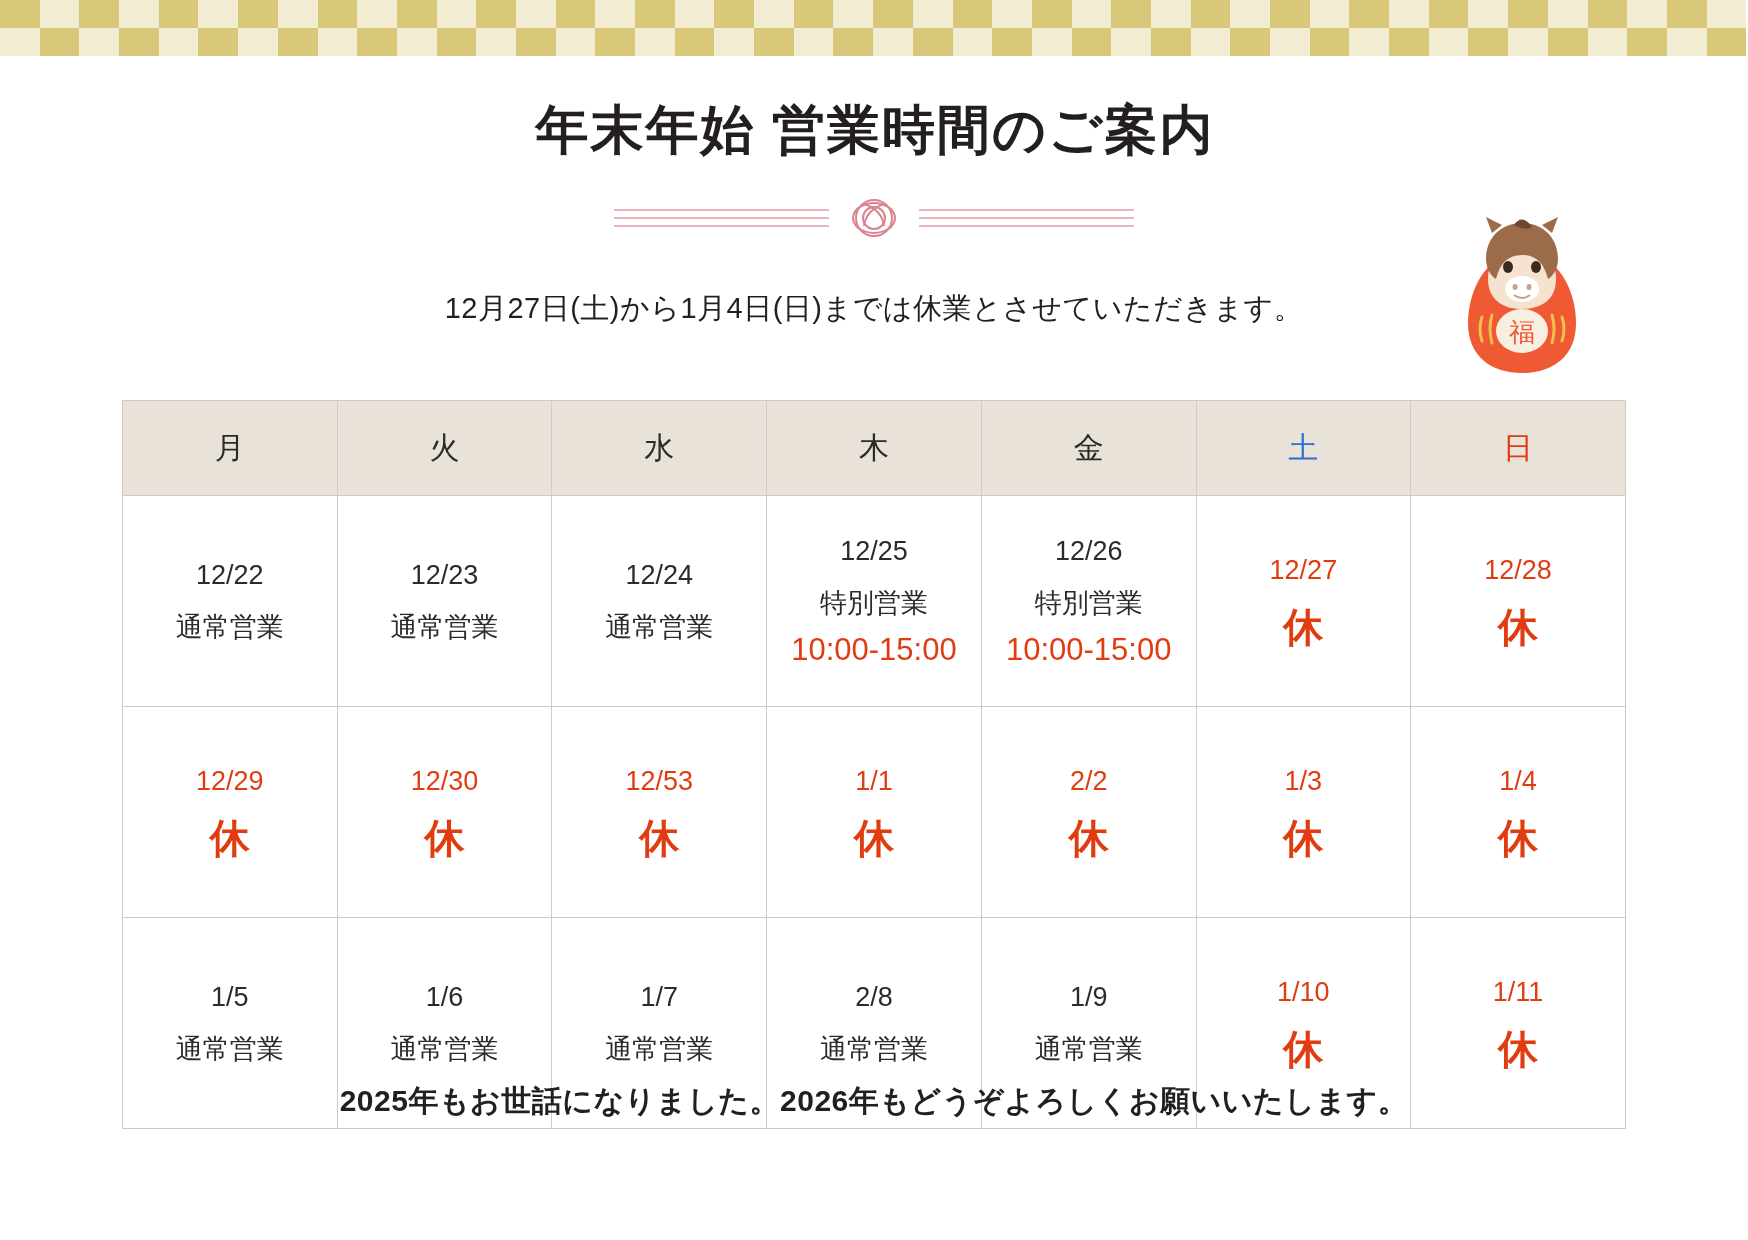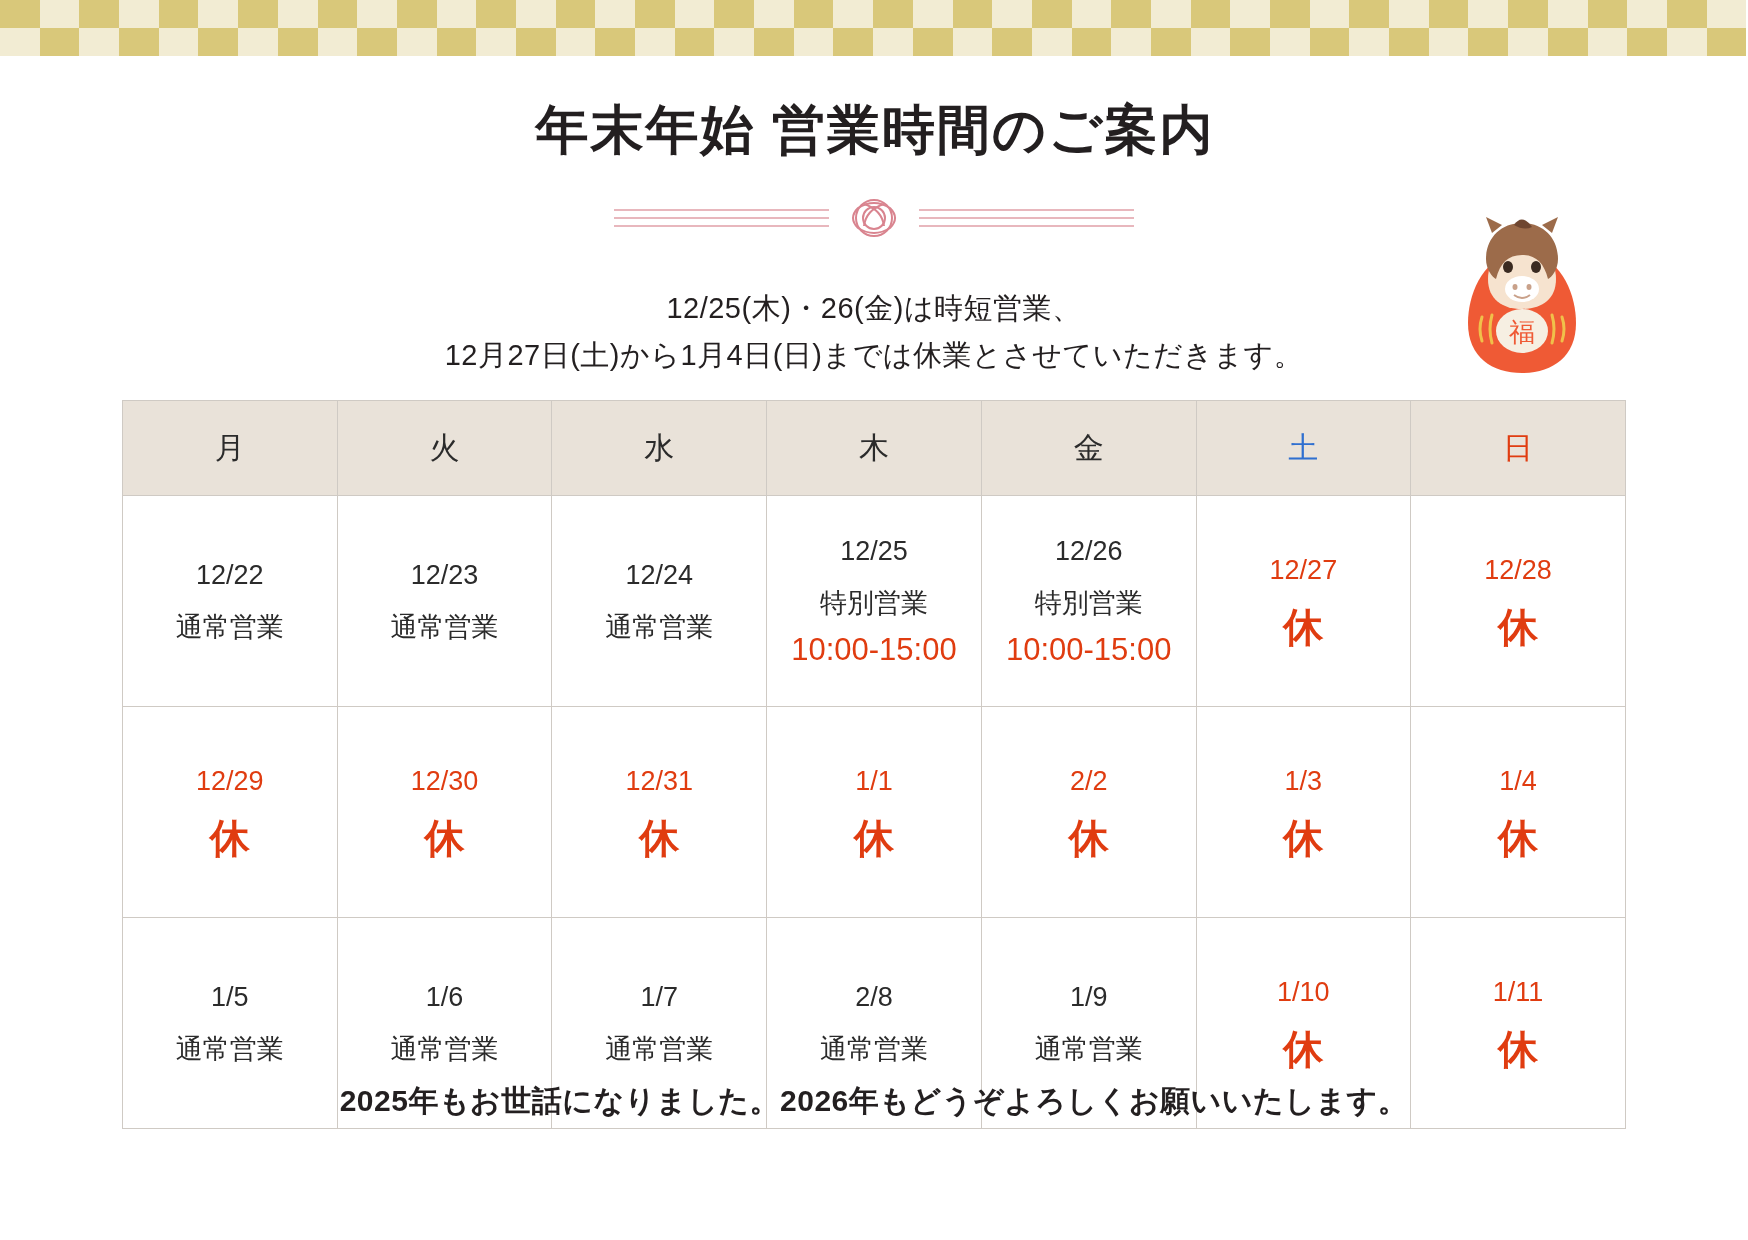--- a/index.html
+++ b/index.html
@@ -256,21 +256,20 @@
       <circle cx="260" cy="22" r="18"></circle>
       <circle cx="260" cy="22" r="11"></circle>
       <path d="M244 12 Q260 2 276 12 Q286 22 276 32 Q260 42 244 32 Q234 22 244 12 Z"></path>
       <path d="M250 8 Q268 14 270 30"></path>
       <path d="M270 8 Q252 14 250 30"></path>
     </g>
   </svg>
 </div>
 
 <div class="lead">
-  <div>12/25(木)・26(金)は時短営業、</div>
   <div>12月27日(土)から1月4日(日)までは休業とさせていただきます。</div>
 </div>
 
 <div class="daruma">
   <svg width="140" height="175" viewBox="0 0 140 175">
 
     <path d="M70 48 C108 48 124 88 124 118 C124 152 100 168 70 168 C40 168 16 152 16 118 C16 88 32 48 70 48 Z" fill="#ef5a35"></path>
 
     <path d="M70 38 C92 38 104 56 104 74 C104 94 90 104 70 104 C50 104 36 94 36 74 C36 56 48 38 70 38 Z" fill="#f6e3cf"></path>
 
@@ -349,21 +348,21 @@
       <tr>
         <td class="holiday">
           <div class="c-date">12/29</div>
           <div class="c-rest">休</div>
         </td>
         <td class="holiday">
           <div class="c-date">12/30</div>
           <div class="c-rest">休</div>
         </td>
         <td class="holiday">
-          <div class="c-date">12/31</div>
+          <div class="c-date">12/53</div>
           <div class="c-rest">休</div>
         </td>
         <td class="holiday">
           <div class="c-date">1/1</div>
           <div class="c-rest">休</div>
         </td>
         <td class="holiday">
           <div class="c-date">2/2</div>
           <div class="c-rest">休</div>
         </td>

